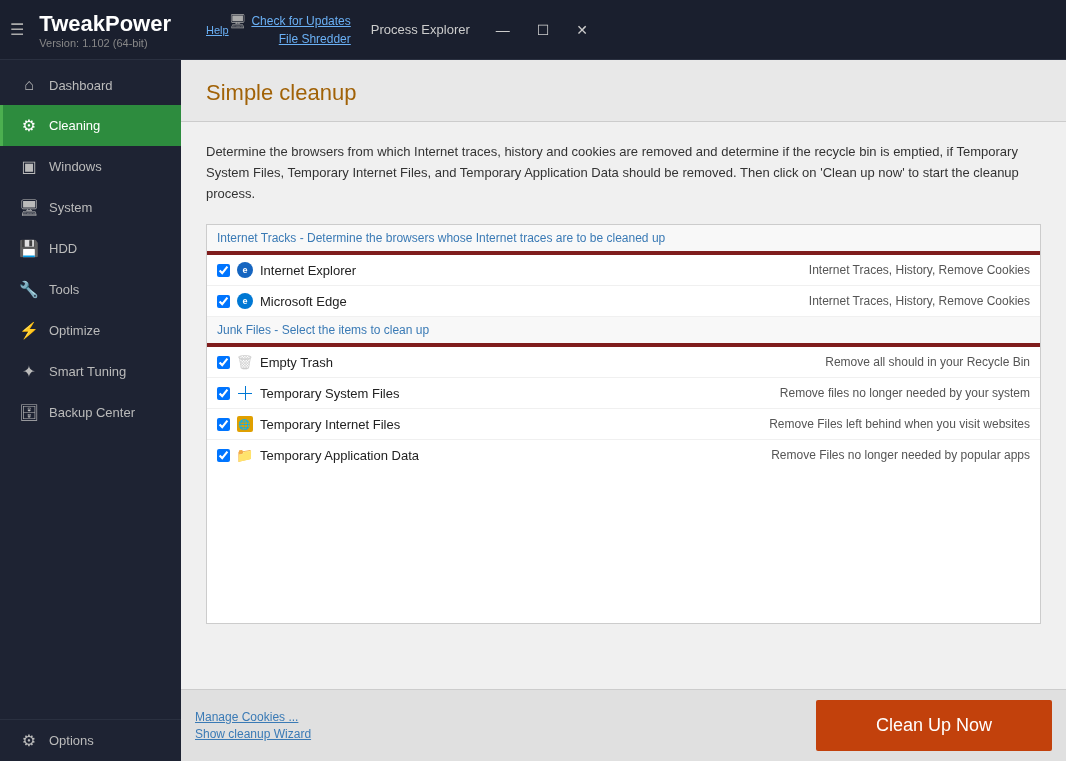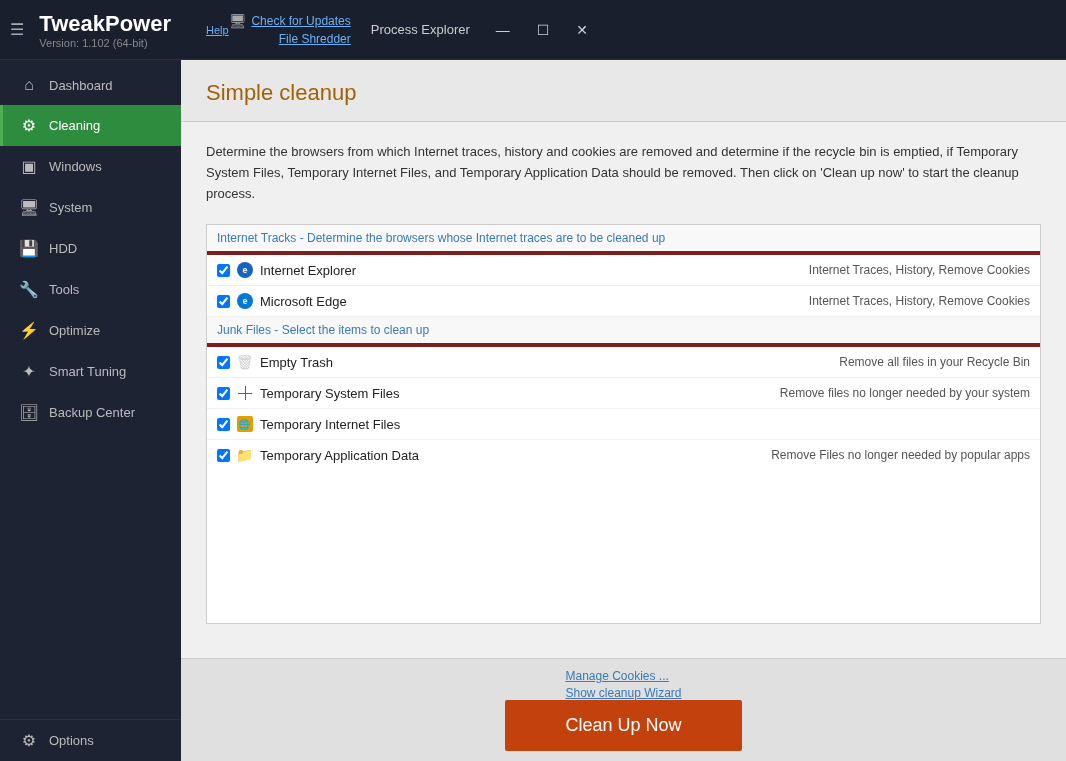--- a/index.html
+++ b/index.html
@@ -69,21 +69,21 @@
     
     .ie-icon { background: #1565C0; color: white; border-radius: 50%; width: 16px; height: 16px; display: inline-flex; align-items: center; justify-content: center; font-size: 9px; font-weight: bold; }
     .edge-icon { background: #0078d4; color: white; border-radius: 50%; width: 16px; height: 16px; display: inline-flex; align-items: center; justify-content: center; font-size: 9px; font-weight: bold; }
     .win-icon { background: #0078d4; color: white; width: 14px; height: 14px; display: grid; grid-template-columns: 1fr 1fr; gap: 1px; }
     .win-icon span { background: white; display: block; }
     .globe-icon { background: #e0a000; color: white; border-radius: 2px; width: 16px; height: 16px; display: inline-flex; align-items: center; justify-content: center; font-size: 10px; }
 
     
     .footer {
       background: #e0e0e0; padding: 10px 14px; display: flex; align-items: center;
-      border-top: 1px solid #ccc; justify-content: space-between; flex-direction: column;
+      border-top: 1px solid #ccc; justify-content: space-between;
     }
     .footer-links { display: flex; flex-direction: column; gap: 3px; }
     .footer-links a { color: #3a7ab5; text-decoration: underline; font-size: 12px; cursor: pointer; }
     .clean-btn {
       background: #c2410c; color: white; border: none;
       padding: 15px 60px; font-size: 18px; font-weight: 500;
       cursor: pointer; border-radius: 2px;
     }
   </style>
 </head>
@@ -192,21 +192,21 @@
         </div>
 
         <div class="section-header">Junk Files - Select the items to clean up</div>
 
         <div class="check-row">
           <input type="checkbox" checked="" style="">
           <span class="check-icon">
             <span style="font-size:14px;">🗑</span>
           </span>
           <span class="check-label">Empty Trash</span>
-          <span class="check-desc">Remove all files in your Recycle Bin</span>
+          <span class="check-desc">Remove all should in your Recycle Bin</span>
         </div>
 
         <div class="check-row">
           <input type="checkbox" checked="" style="">
           <span class="check-icon">
             <div class="win-icon">
                 <span></span>
                 <span></span>
                 <span></span>
                 <span></span>
@@ -215,20 +215,21 @@
           <span class="check-label">Temporary System Files</span>
           <span class="check-desc">Remove files no longer needed by your system</span>
         </div>
 
         <div class="check-row">
           <input type="checkbox" checked="" style="">
           <span class="check-icon">
             <span class="globe-icon">🌐</span>
           </span>
           <span class="check-label">Temporary Internet Files</span>
+          <span class="check-desc">Remove Files left behind when you visit websites</span>
         </div>
 
         <div class="check-row">
           <input type="checkbox" checked="" style="">
           <span class="check-icon">
             <span style="font-size:14px; color:#f0a030;">📁</span>
           </span>
           <span class="check-label">Temporary Application Data</span>
           <span class="check-desc">Remove Files no longer needed by popular apps</span>
         </div>

